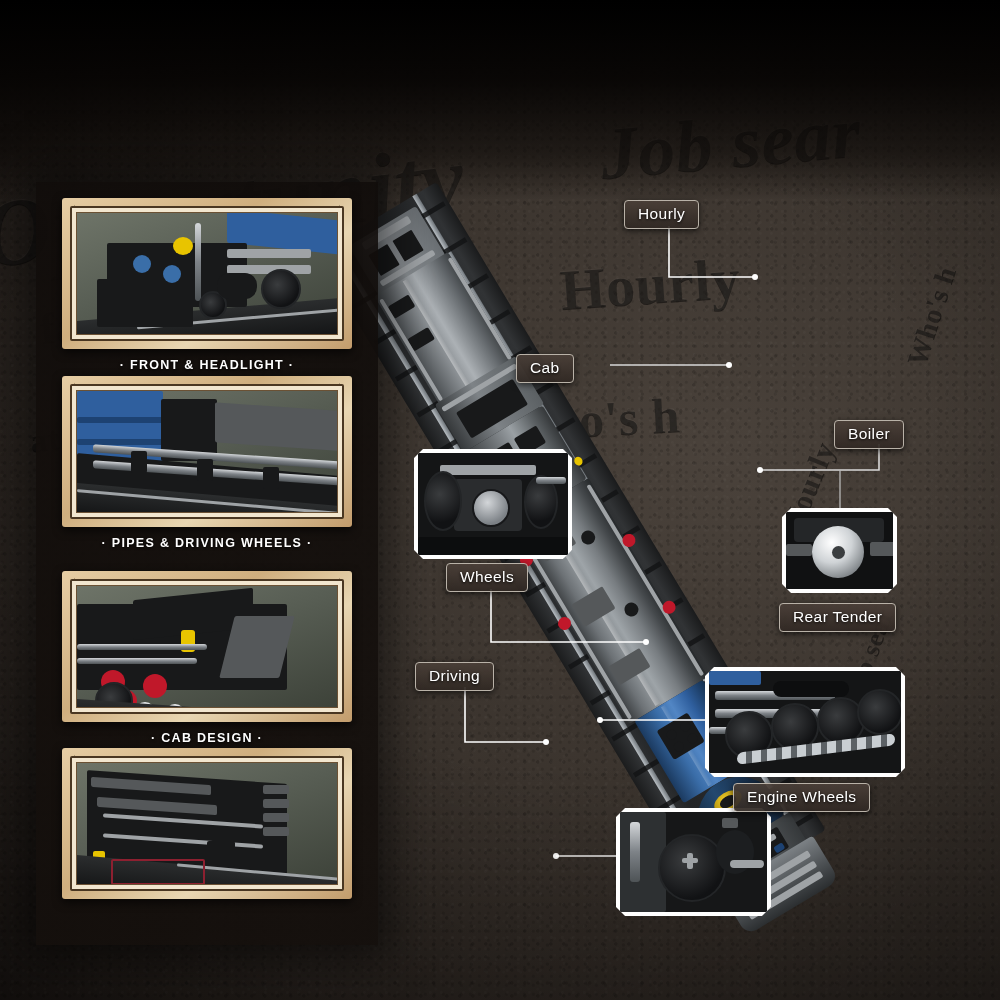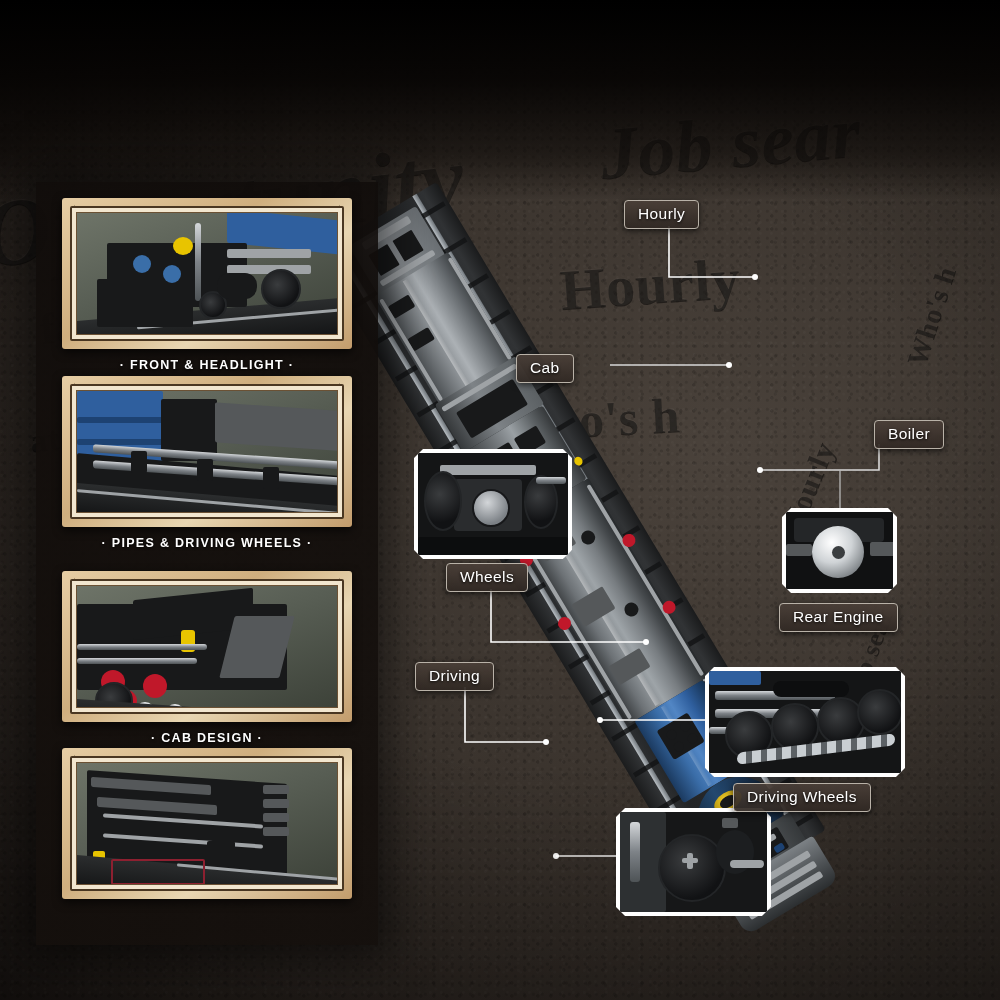--- a/index.html
+++ b/index.html
@@ -523,34 +523,34 @@
   </div>
 
   <div class="callout" style="left:624px;top:200px;">
     <span>Hourly</span>
   </div>
 
   <div class="callout" style="left:516px;top:354px;">
     <span>Cab</span>
   </div>
 
-  <div class="callout" style="left:874px;top:420px;">
+  <div class="callout" style="left:834px;top:420px;">
     <span>Boiler</span>
   </div>
 
   <div class="callout" style="left:446px;top:563px;">
     <span>Wheels</span>
   </div>
 
   <div class="callout" style="left:779px;top:603px;">
-    <span>Rear Engine</span>
+    <span>Rear Tender</span>
   </div>
 
   <div class="callout" style="left:415px;top:662px;">
     <span>Driving</span>
   </div>
 
   <div class="callout" style="left:733px;top:783px;">
-    <span>Driving Wheels</span>
+    <span>Engine Wheels</span>
   </div>
 
 
 </div>
 
 </body></html>

